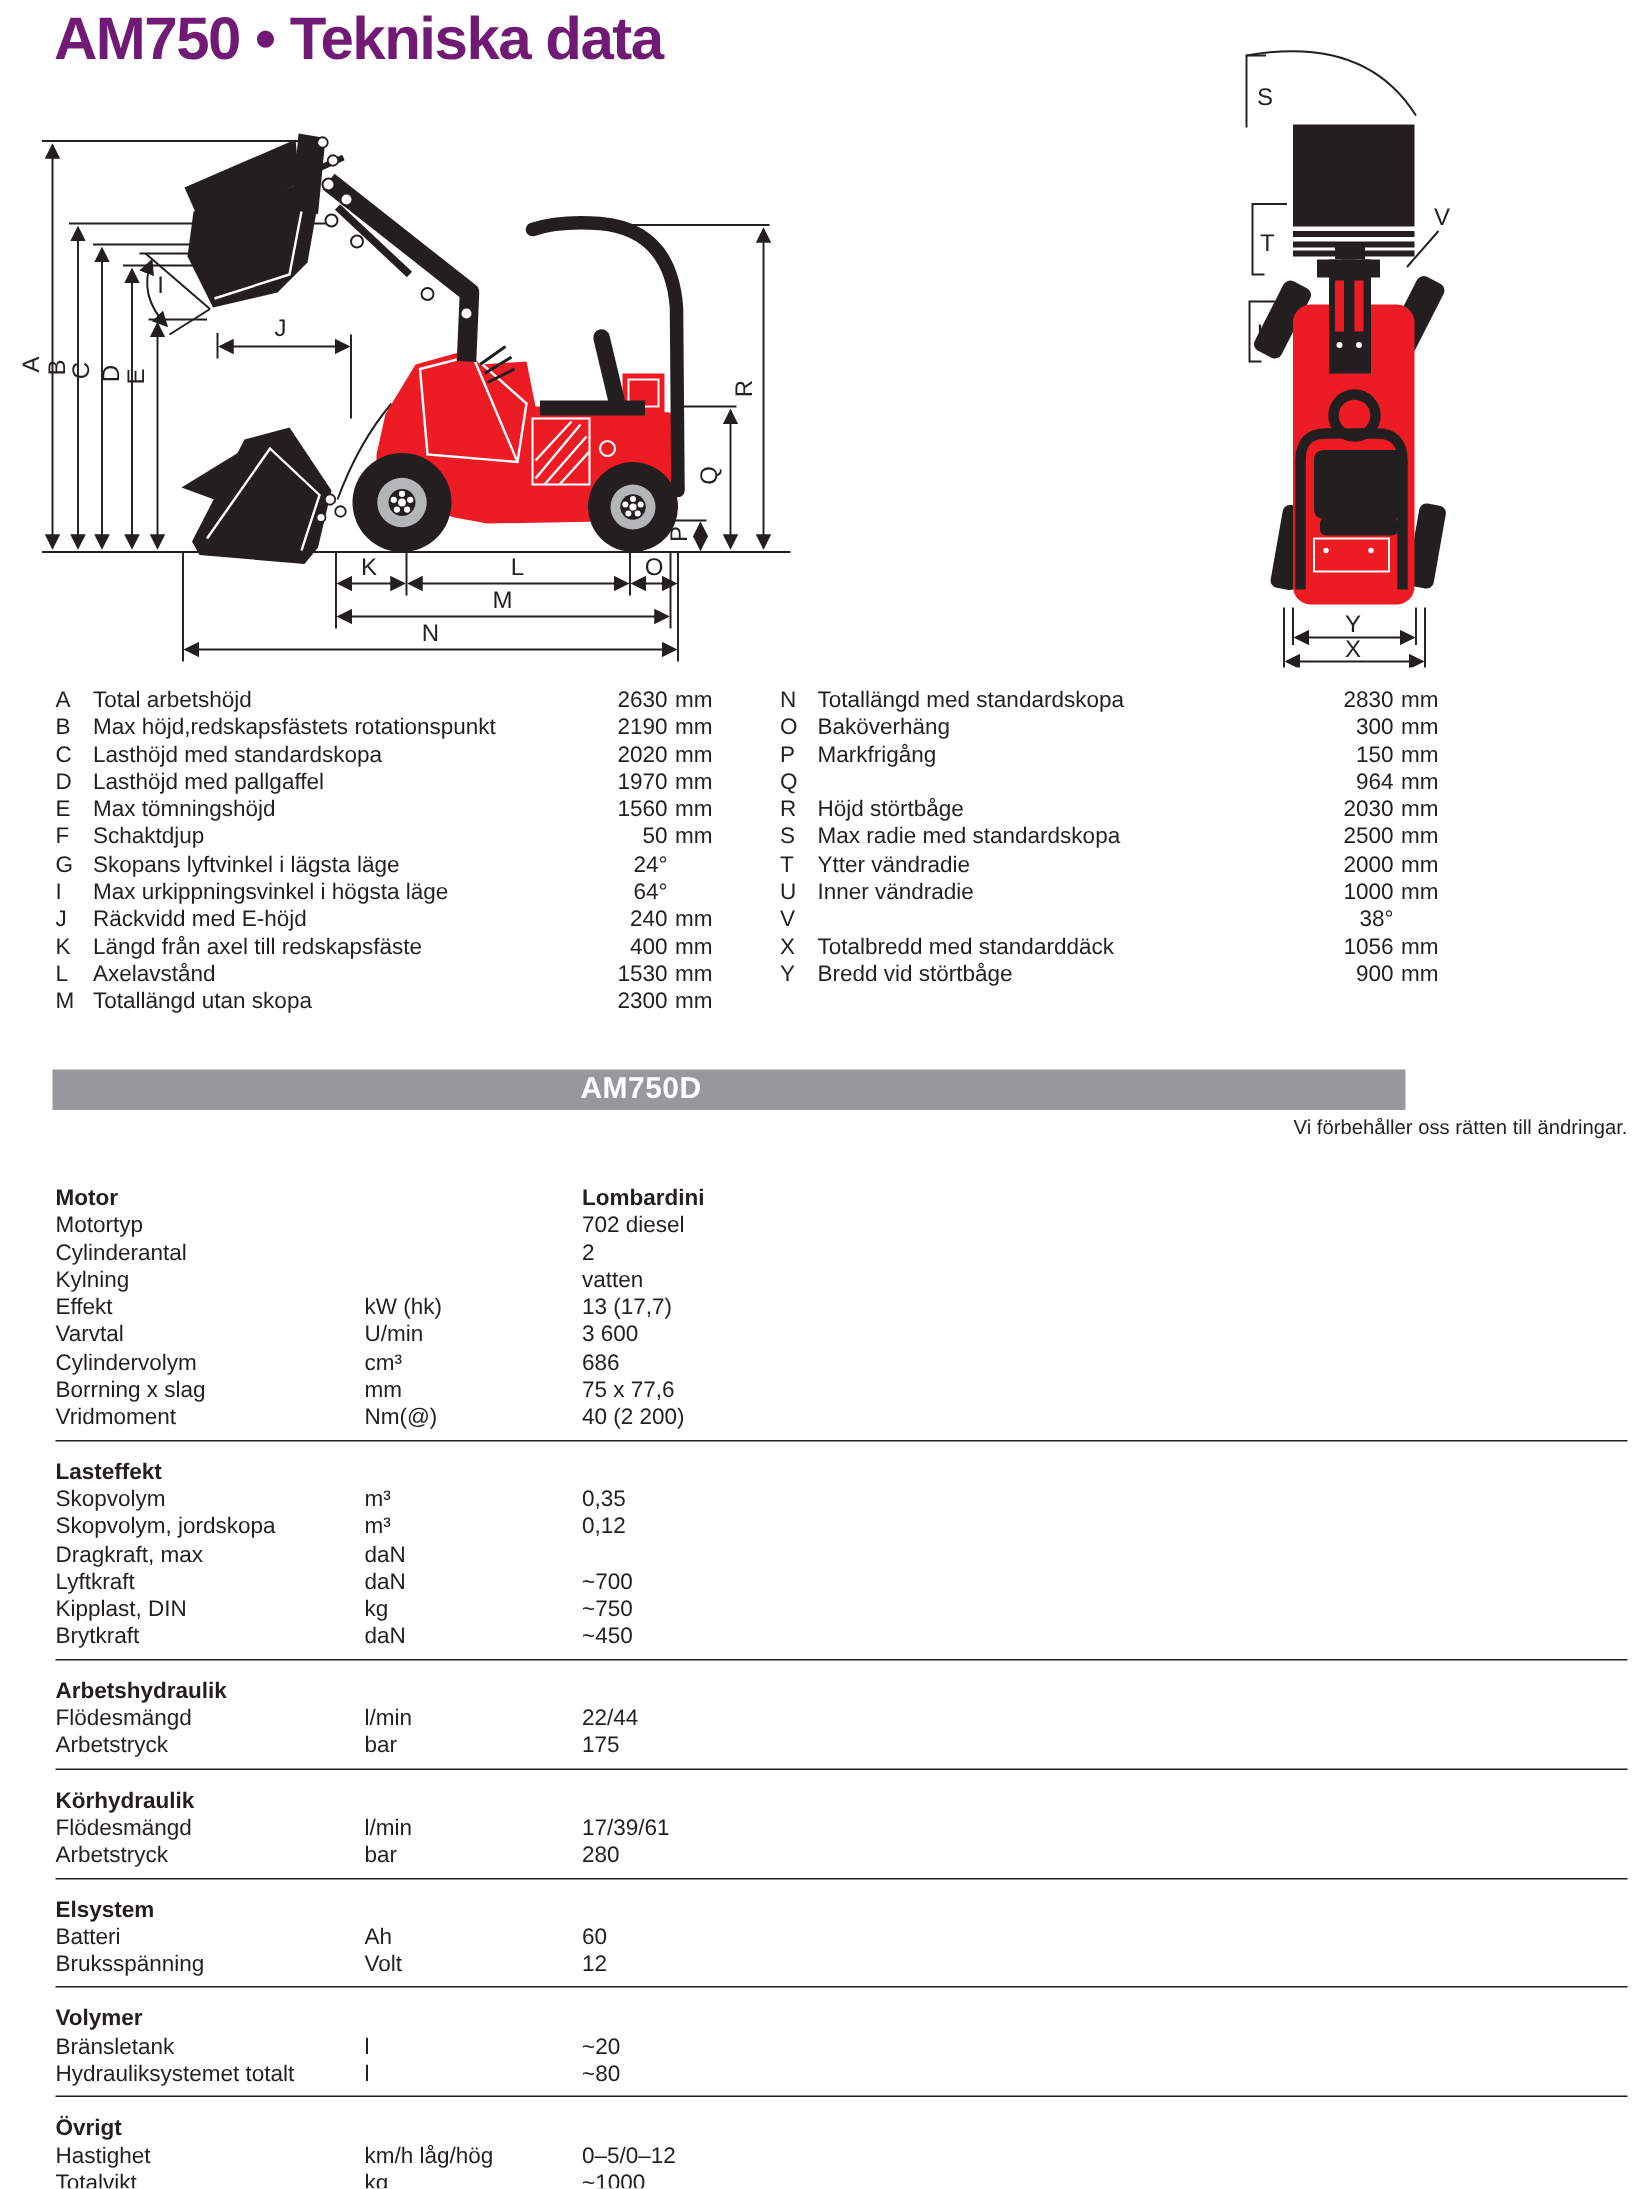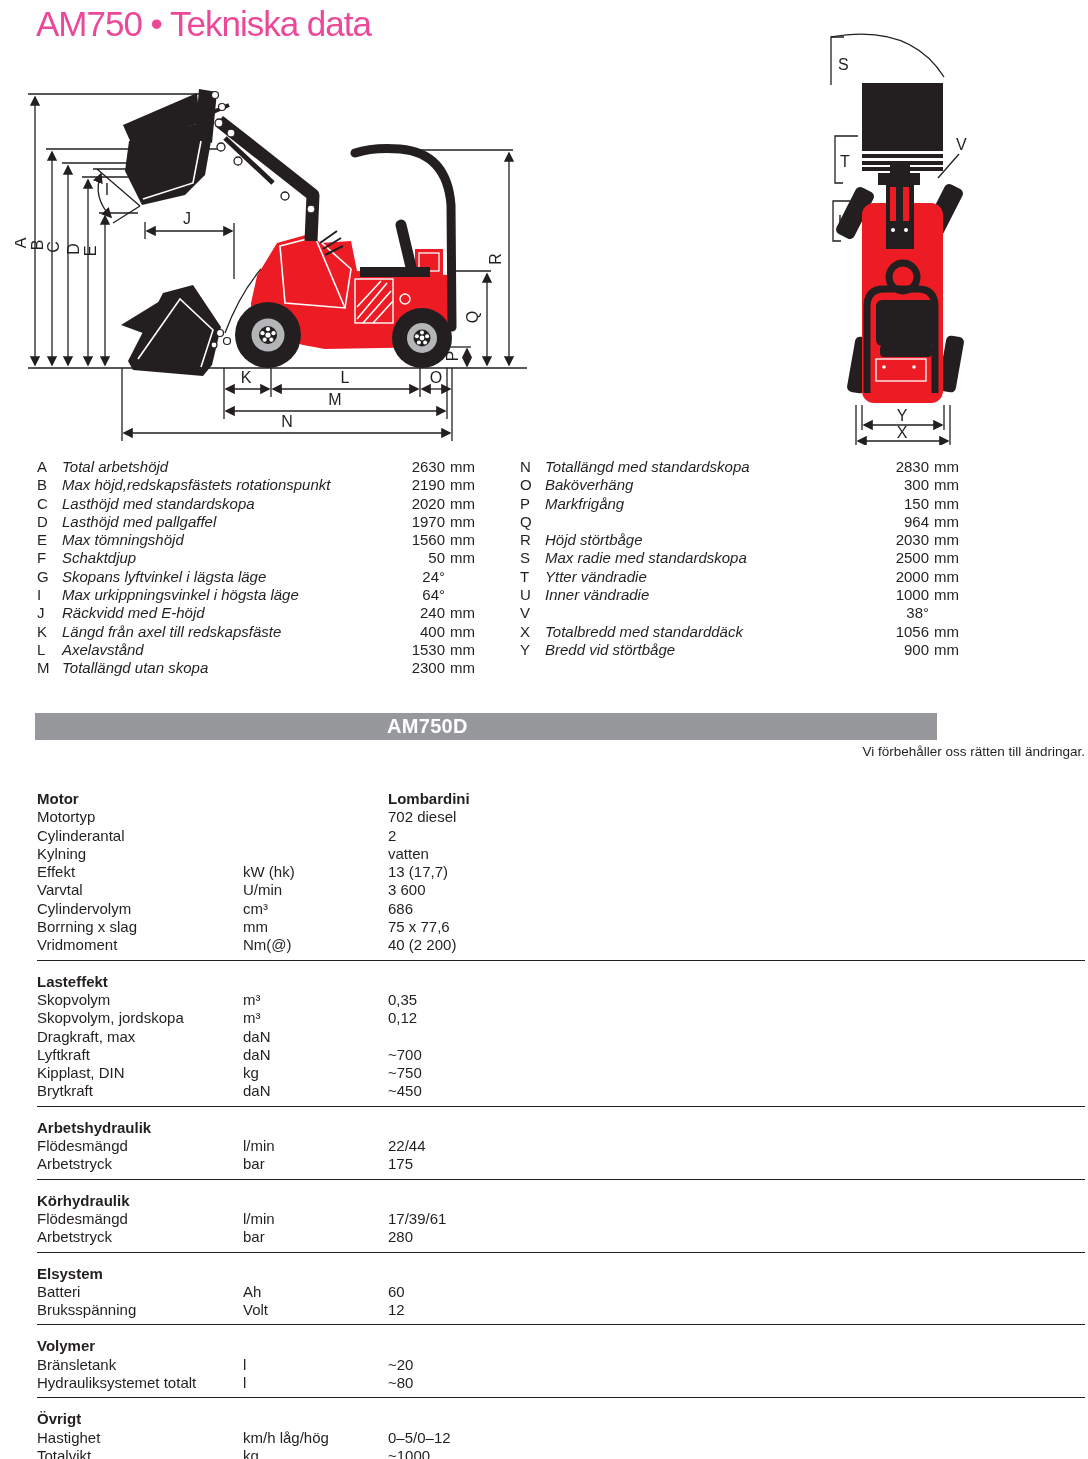--- a/index.html
+++ b/index.html
@@ -1,26 +1,26 @@
 <!DOCTYPE html>
 <html><head>
 <meta charset="utf-8">
 <style>
   html,body{margin:0;padding:0;background:#fff;}
   .page{position:relative;width:1088px;height:1459px;background:#fff;overflow:hidden;
         font-family:"Liberation Sans",sans-serif;color:#231f20;}
-  .title{position:absolute;left:36px;top:4px;font-size:35px;font-weight:400;color:#ec4899;letter-spacing:-1px;}
+  .title{position:absolute;left:36px;top:4px;font-size:40px;font-weight:700;color:#701a75;letter-spacing:-1px;}
   .svg-side{position:absolute;left:15px;top:83px;}
   .svg-top{position:absolute;left:810px;top:15px;}
   .dims-col{position:absolute;top:458px;}
   #dims-left{left:37px;width:437px;}
   #dims-right{left:520px;width:438px;}
   .dim-row{display:flex;line-height:18.3px;font-size:15px;}
   .dim-key{width:25px;}
-  .dim-label{flex:1;font-style:italic;}
+  .dim-label{flex:1;}
   .dim-val{margin-left:auto;text-align:right;}
   .dim-unit{width:29px;padding-left:5px;box-sizing:border-box;}
   .bar{position:absolute;left:35px;top:713px;width:902px;height:27px;background:#96989b;}
   .bar-text{position:absolute;left:352px;top:2px;font-size:20px;font-weight:700;color:#fff;letter-spacing:.3px;}
   .disclaimer{position:absolute;left:37px;top:744px;width:1048px;text-align:right;font-size:13.5px;}
   .spec{position:absolute;left:37px;top:790px;width:1048px;}
   .sec{padding-bottom:5px;border-bottom:1.6px solid #231f20;margin-bottom:12px;}
   .srow{display:grid;grid-template-columns:206px 145px 1fr;font-size:15px;line-height:18.3px;}
   .b{font-weight:700;}
   

